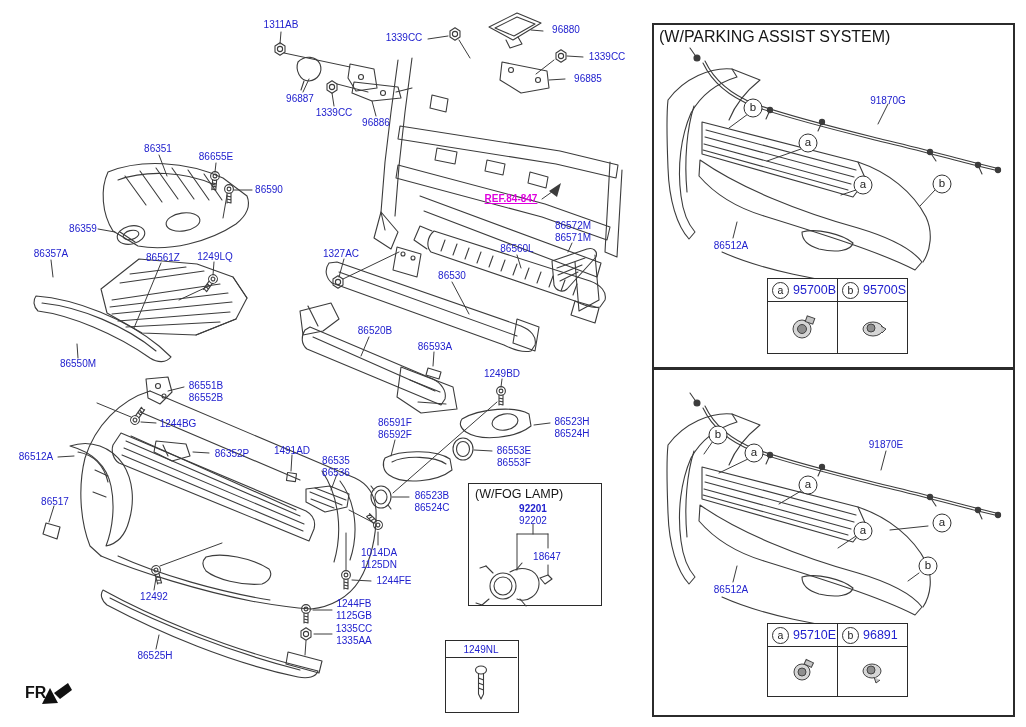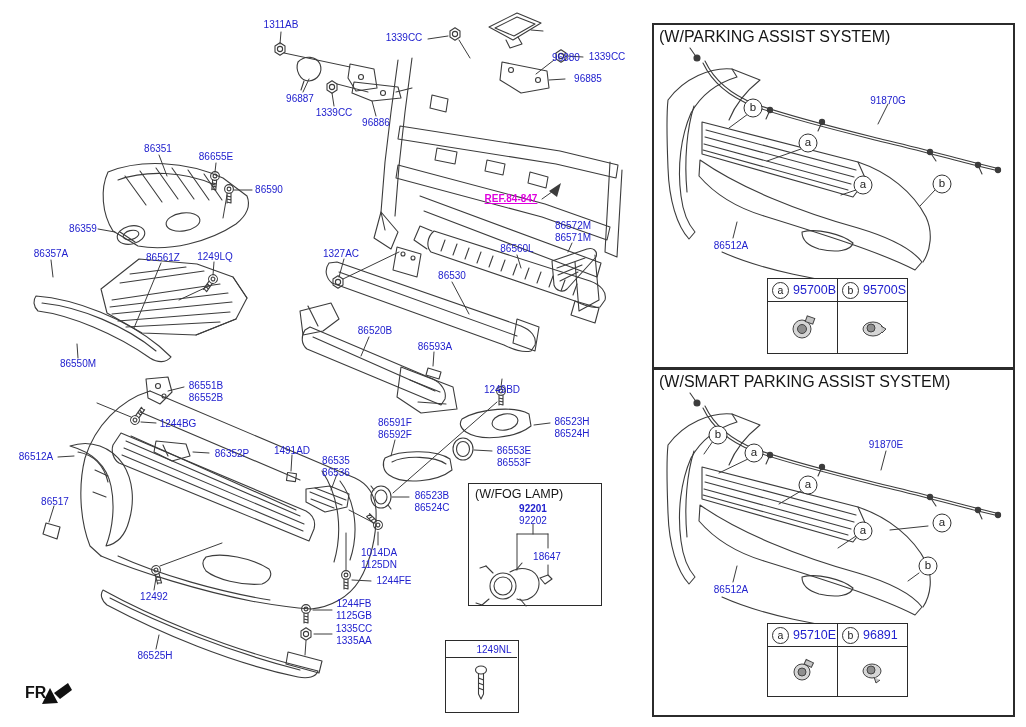--- a/index.html
+++ b/index.html
@@ -36,21 +36,20 @@
 
 <div id="stage">
 
   <div class="obox" style="left:652px;top:23px;width:359px;height:342px;"></div>
   <div class="obox" style="left:652px;top:368px;width:359px;height:345px;"></div>
   <div class="obox thin" style="left:468px;top:483px;width:132px;height:121px;"></div>
   <div class="obox thin" style="left:445px;top:640px;width:72px;height:71px;"></div>
   <div class="sbox-head"></div>
 
   <div class="btitle" style="left:659px;top:28px;">(W/PARKING ASSIST SYSTEM)</div>
-  <div class="btitle" style="left:659px;top:373px;">(W/SMART PARKING ASSIST SYSTEM)</div>
   <div class="btitle" style="left:475px;top:487px;font-size:12.5px;">(W/FOG LAMP)</div>
 
   <svg class="art" width="1026" height="727" viewBox="0 0 1026 727" fill="none" stroke="#3c3c3c" stroke-width="1.1" stroke-linejoin="round" stroke-linecap="round">
 
     <g>
       <path d="M398,60 L391,112 L385,162 L381,212 L385,230"></path>
       <path d="M412,58 L405,112 L399,166 L395,216"></path>
       <path d="M396,92 L412,88"></path>
       <path d="M381,212 L398,232 L391,249 L374,238 Z"></path>
       <path d="M400,126 L560,151 L618,165 L616,178 L556,164 L398,139 Z"></path>
@@ -398,21 +397,21 @@
   <div class="fr">FR.</div>
 
   <div id="labels-layer">
       <div class="lbl" style="left: 281px; top: 19px;">
         <span style="display: block;">1311AB</span>
       </div>
       <div class="lbl" style="left: 404px; top: 32px;">
         <span style="display: block;">1339CC</span>
       </div>
       <div class="lbl" style="left: 566px; top: 24px;">
-        <span style="display: block; margin-top: 28px;">96880</span>
+        <span style="display: block;">96880</span>
       </div>
       <div class="lbl" style="left: 607px; top: 51px;">
         <span style="display: block;">1339CC</span>
       </div>
       <div class="lbl" style="left: 588px; top: 73px;">
         <span style="display: block;">96885</span>
       </div>
       <div class="lbl" style="left: 300px; top: 93px;">
         <span style="display: block;">96887</span>
       </div>
@@ -461,21 +460,21 @@
       </div>
       <div class="lbl" style="left: 452px; top: 270px;">
         <span style="display: block;">86530</span>
       </div>
       <div class="lbl" style="left: 371px; top: 325px;">
         <span style="display: block; margin-left: 8px;">86520B</span>
       </div>
       <div class="lbl" style="left: 435px; top: 341px;">
         <span style="display: block;">86593A</span>
       </div>
-      <div class="lbl" style="left: 502px; top: 384px;">
+      <div class="lbl" style="left: 502px; top: 368px;">
         <span style="display: block;">1249BD</span>
       </div>
       <div class="lbl" style="left: 206px; top: 380px;">
         <span style="display: block;">86551B</span>
         <span style="display: block;">86552B</span>
       </div>
       <div class="lbl" style="left: 178px; top: 418px;">
         <span style="display: block;">1244BG</span>
       </div>
       <div class="lbl" style="left: 36px; top: 451px;">
@@ -543,21 +542,21 @@
       <div class="lbl" style="left: 731px; top: 584px;">
         <span style="display: block;">86512A</span>
       </div>
       <div class="lbl" style="left: 533px; top: 503px;">
         <span style="display: block; font-weight: bold;">92201</span>
         <span style="display: block;">92202</span>
       </div>
       <div class="lbl" style="left: 547px; top: 551px;">
         <span style="display: block;">18647</span>
       </div>
-      <div class="lbl" style="left: 494px; top: 644px;">
+      <div class="lbl" style="left: 481px; top: 644px;">
         <span style="display: block;">1249NL</span>
       </div>
       <div class="marker" style="left: 753px; top: 108px;">b</div>
       <div class="marker" style="left: 808px; top: 143px;">a</div>
       <div class="marker" style="left: 863px; top: 185px;">a</div>
       <div class="marker" style="left: 942px; top: 184px;">b</div>
       <div class="marker" style="left: 718px; top: 435px;">b</div>
       <div class="marker" style="left: 754px; top: 453px;">a</div>
       <div class="marker" style="left: 808px; top: 485px;">a</div>
       <div class="marker" style="left: 863px; top: 531px;">a</div>

